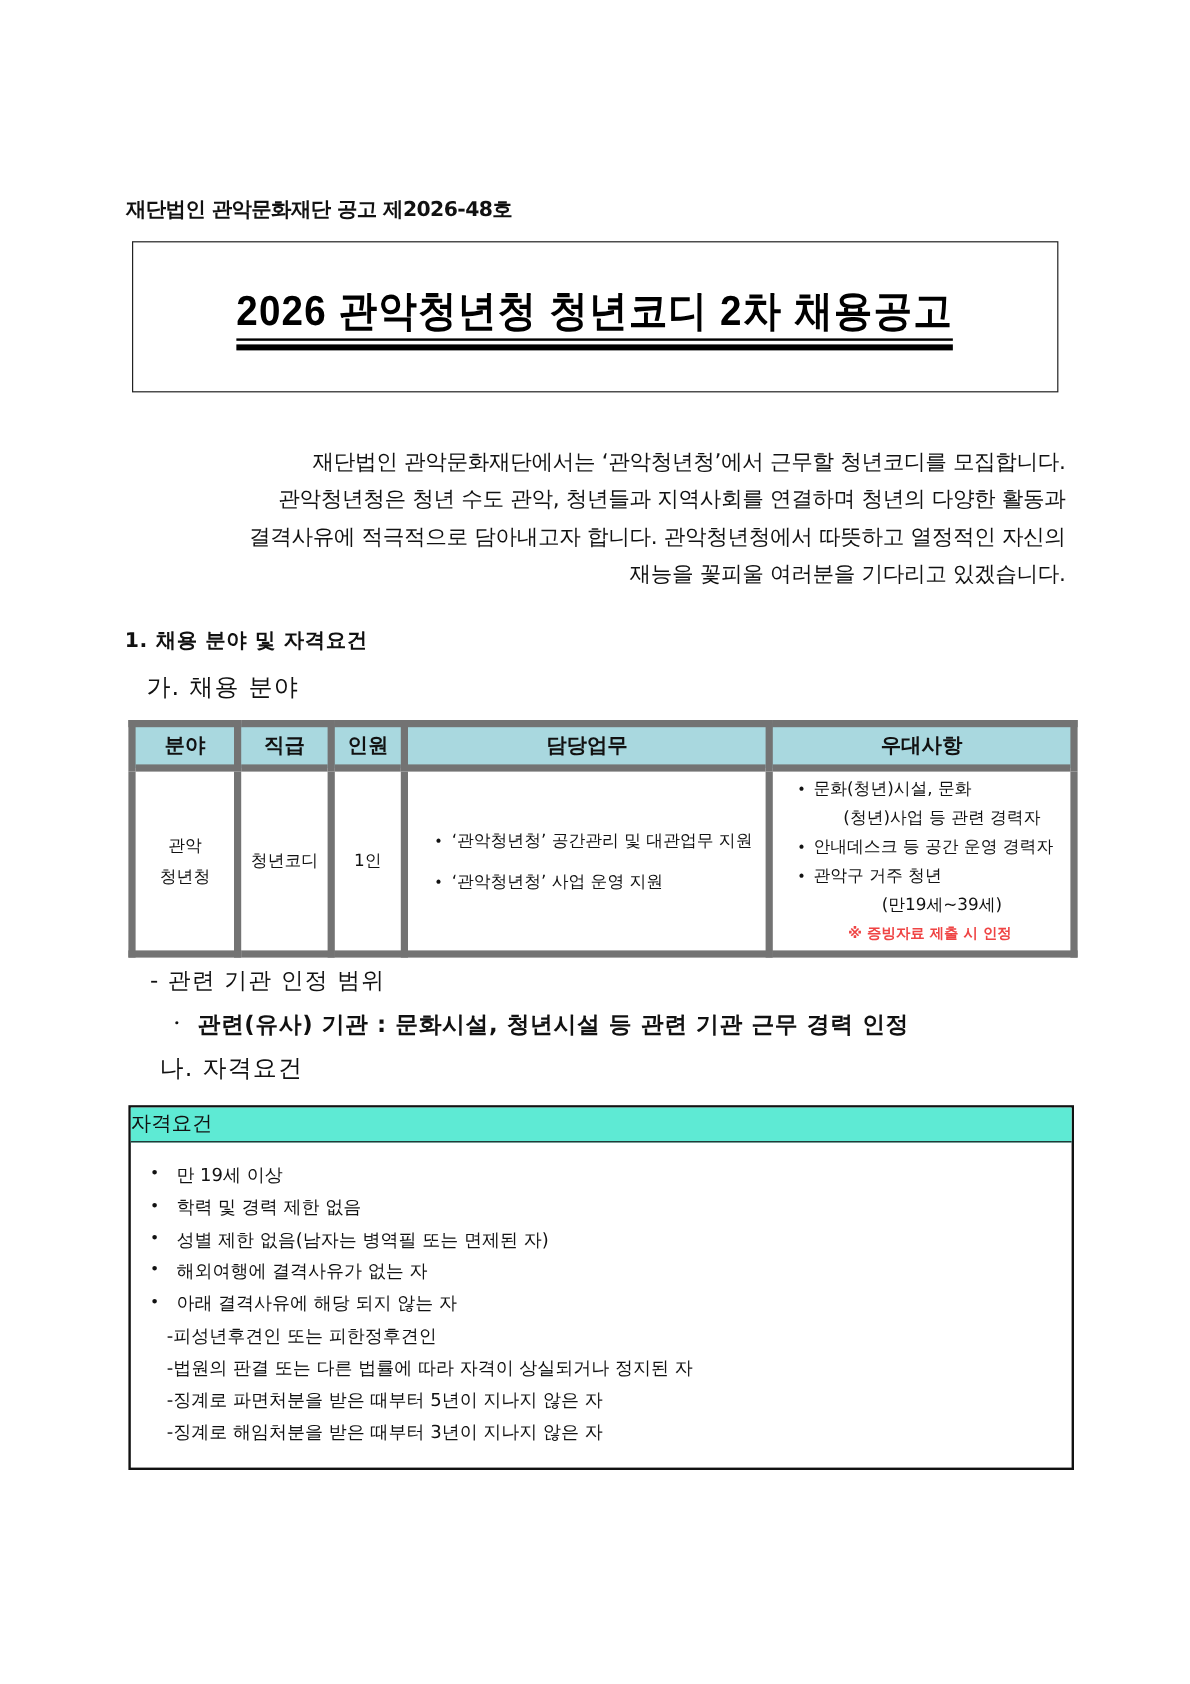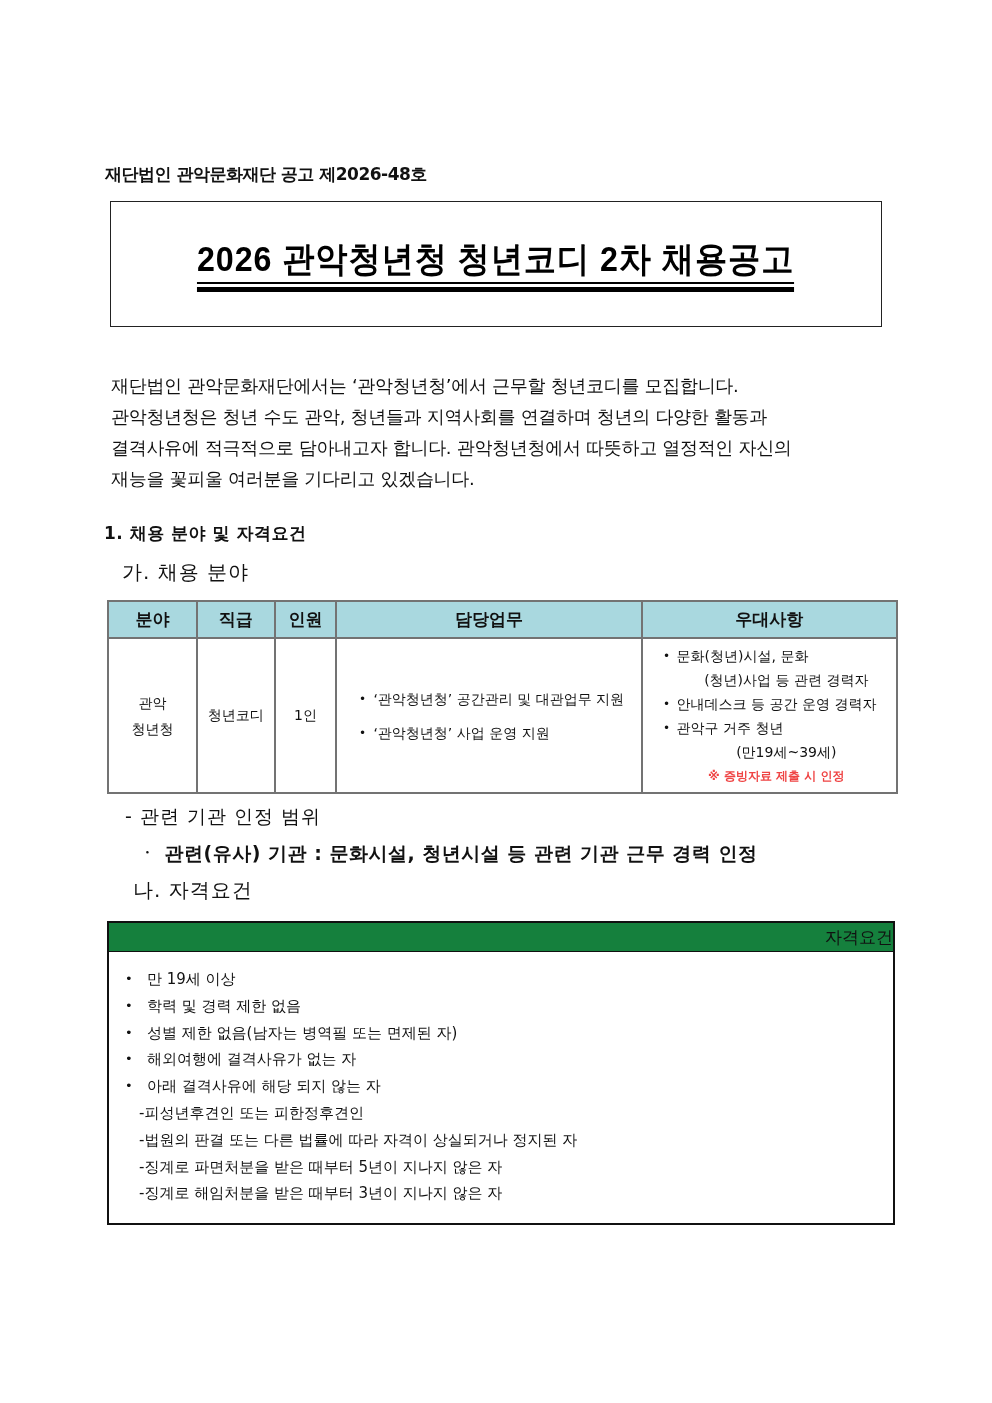--- a/index.html
+++ b/index.html
@@ -28,39 +28,39 @@
       border-bottom: 5px solid #000;
       box-shadow: 0 -3px 0 #fff inset;
       position: relative;
       transform: scaleX(0.92);
     }
     .title::after {
       content: ""; position: absolute; left: 0; right: 0; bottom: 3px;
       height: 2px; background: #000;
     }
     .intro {
-      position: absolute; left: 111px; top: 370px; width: 800px;
-      font-size: 18px; line-height: 31px; text-align: left;
+      position: absolute; left: 88px; top: 370px; width: 800px;
+      font-size: 18px; line-height: 31px; text-align: right;
       letter-spacing: -0.3px;
     }
     .sec-title {
       position: absolute; left: 104px; top: 522px;
       font-size: 17px; font-weight: bold; letter-spacing: 0.5px;
     }
     .sub-title {
       position: absolute; left: 122px; top: 559px;
       font-size: 20px; letter-spacing: 1px;
     }
     table.jobs {
       position: absolute; left: 107px; top: 600px;
       width: 791px; border-collapse: collapse;
       border: 2px solid #111;
     }
     table.jobs th, table.jobs td {
-      border: 2px solid #737373;
+      border: 6px solid #737373;
       font-size: 14px;
       margin-top: 16px;
     }
     table.jobs th {
       background: #A9D8DF; height: 37px;
       font-size: 17px; font-weight: bold; text-align: center;
       border-bottom: 1px solid #111;
     }
     table.jobs td { height: 155px; text-align: center; vertical-align: middle; }
     .col1 { width: 89px; }
@@ -87,23 +87,23 @@
     .sub-title2 {
       position: absolute; left: 133px; top: 877px;
       font-size: 20px; letter-spacing: 1px;
     }
     .qual-box {
       position: absolute; left: 107px; top: 921px;
       width: 788px; height: 304px;
       border: 2px solid #111;
     }
     .qual-head {
-      background: #15803d; height: 29px;
+      background: #5eead4; height: 29px;
       border-bottom: 1px solid #111;
-      text-align: right; font-size: 17px; line-height: 29px;
+      text-align: left; font-size: 17px; line-height: 29px;
     }
     .qual-list { padding: 14px 0 0 16px; }
     .qitem { font-size: 15px; line-height: 26.8px; display: flex; }
     .qitem .qb { width: 22px; font-size: 13px; }
     .qsub { font-size: 15px; line-height: 26.8px; padding-left: 14px; }
   </style>
 </head>
 <body>
 
 <div class="notice-no">재단법인 관악문화재단 공고 제2026-48호</div>

